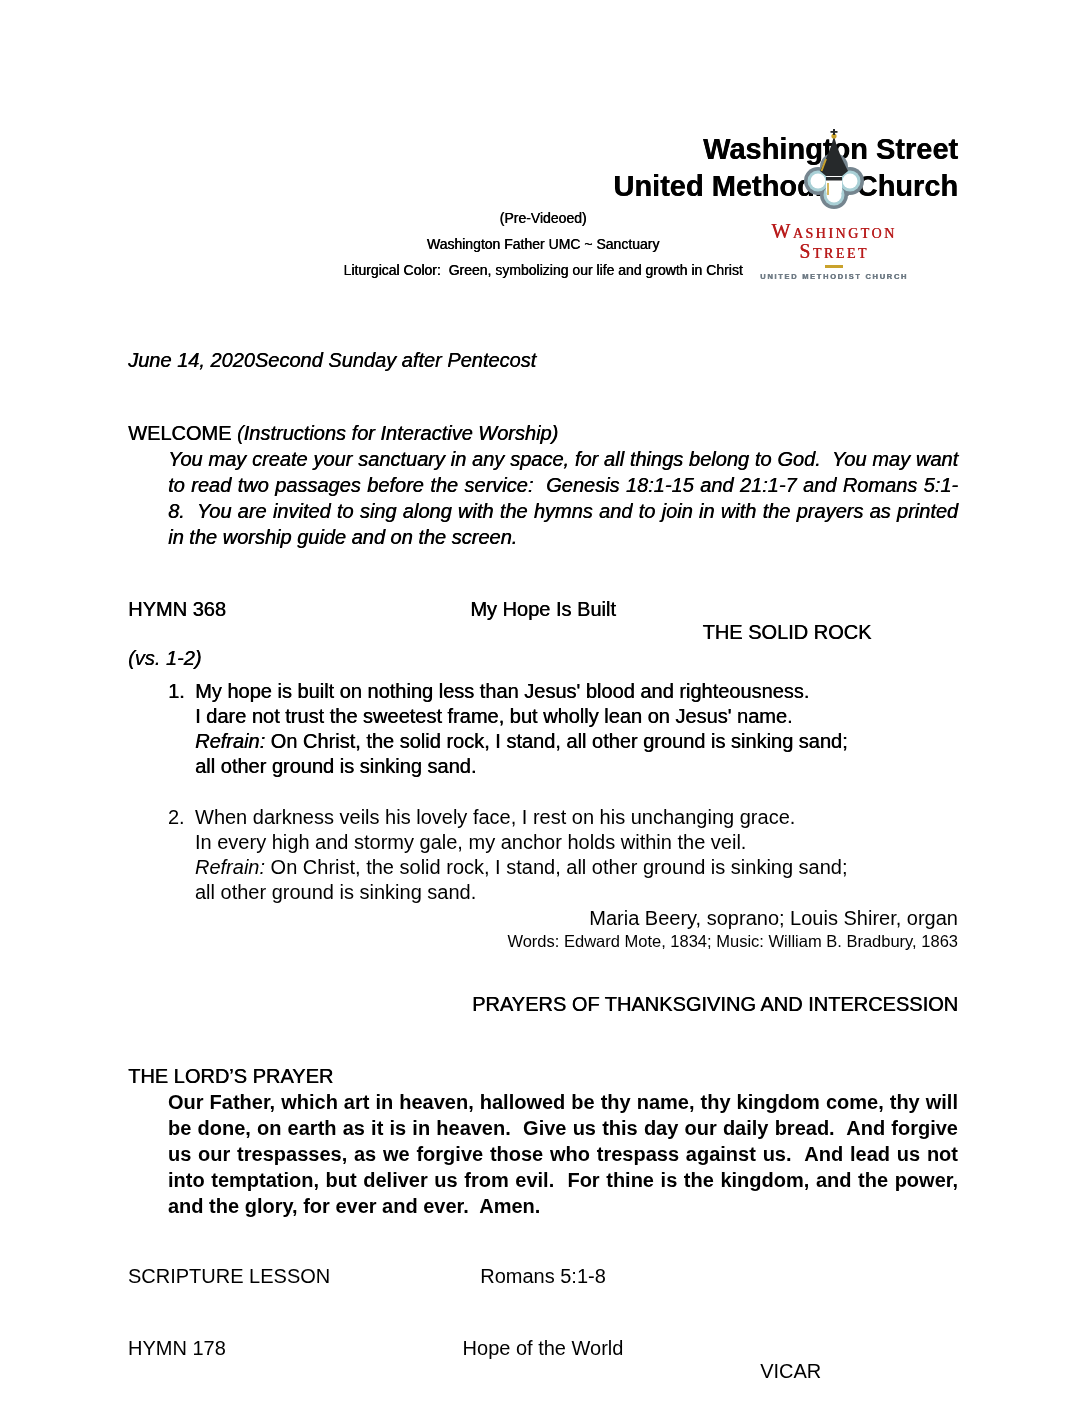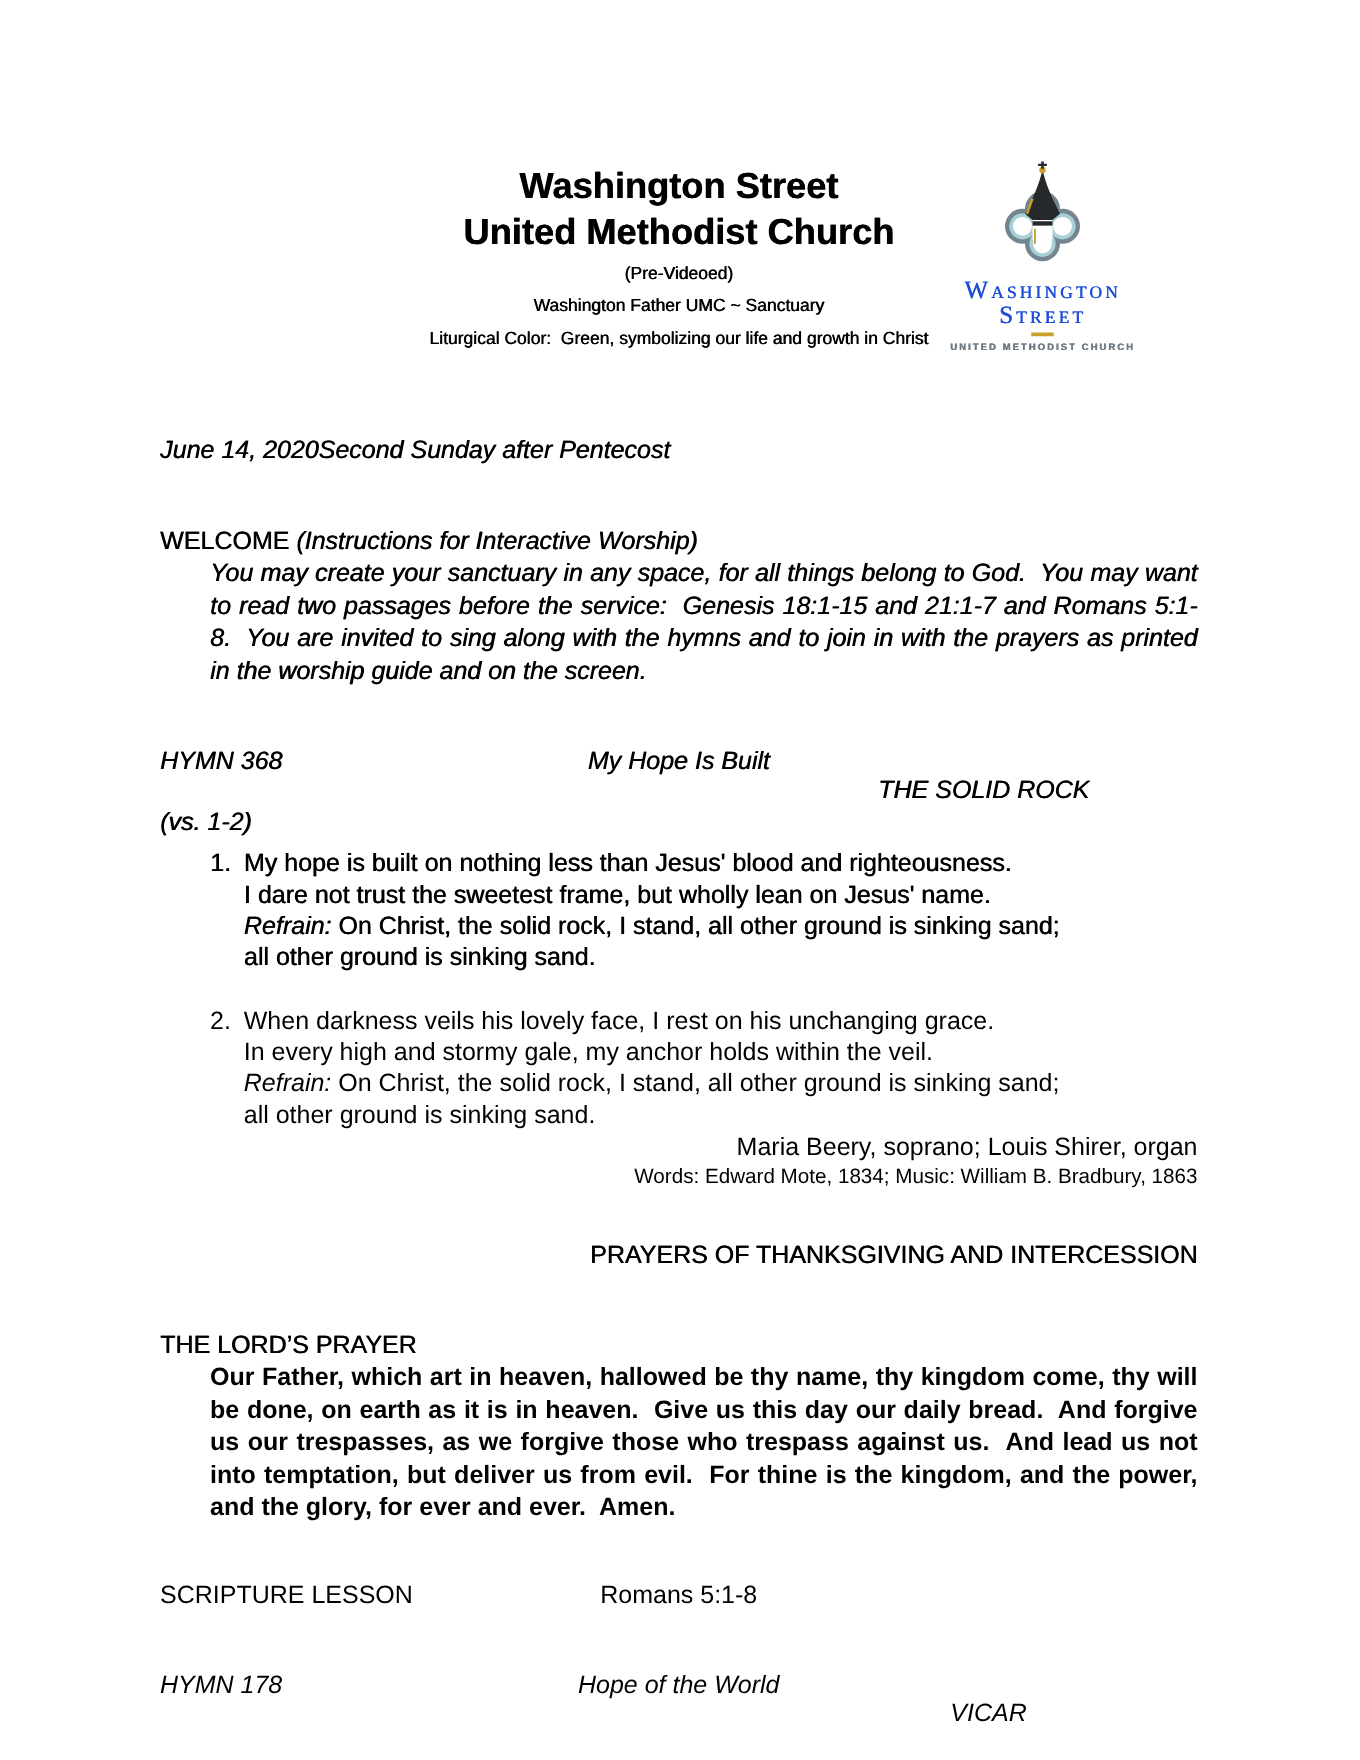--- a/index.html
+++ b/index.html
@@ -9,41 +9,41 @@
     font-family:"Liberation Sans", sans-serif; color:#000;
     font-size:20px; line-height:26px;
     padding:85px 130px 40px 128px; position:relative; overflow:hidden;
   }
   .heavy { text-shadow:0.45px 0 0 currentColor; }
   .pre { white-space:pre-wrap; }
   .it { font-style:italic; }
 
   
   .header { position:relative; min-height:198px; }
-  .title { font-size:29px; line-height:37px; font-weight:bold; text-align:center; }
+  .title { font-size:29px; line-height:37px; font-weight:bold; text-align:right; }
   .titles { margin-top:46px; }
   .sub { text-align:center; font-size:14px; line-height:26px; }
 
   
   .logo { position:absolute; top:-2px; right:50px; width:148px; text-align:center; }
   .logo-name { font-family:"Liberation Serif", serif; font-variant:small-caps;
-    font-size:20px; line-height:20px; letter-spacing:2.5px; color:#1d4ed8; }
+    font-size:20px; line-height:20px; letter-spacing:2.5px; color:#b91c1c; }
   .logo-divider { width:18px; height:2.5px; background:#c9a22c; margin:4px auto 4px auto; }
   .logo-tagline { font-size:7.5px; line-height:9px; letter-spacing:1.7px;
     color:#6e7a84; text-transform:uppercase; font-weight:bold; }
 
   
   .dateline { display:flex; margin-top:18px;font-style:italic; }
 
   
   .welcome-heading { margin-top:47px; }
   .para { margin-left:40px; text-align:justify; font-style:italic; }
   .para-bold { margin-left:40px; text-align:justify; font-weight:bold; line-height:26px; }
   .call-heading { margin-top:47px; }
-  .hymn-row { display:grid; grid-template-columns:1fr auto 1fr; margin-top:46px;font-style:italic; }
+  .hymn-row { display:grid; grid-template-columns:1fr auto 1fr; margin-top:46px; }
   .hymn-row .mid { text-align:center; }
   .hymn-row .right { text-align:center;margin-top:23px; }
   .vs-note { font-style:italic; }
   .verse { display:flex; margin-left:40px; margin-top:8px; line-height:25px; }
   .verse .vnum { width:27px; flex:none; }
   .verse2 { margin-top:26px; }
   .centered { text-align:right; }
   .credits { font-size:16.5px; line-height:21px; }
   .prayers-heading { margin-top:39px;text-align:right; }
   .lords-heading { margin-top:46px; }

